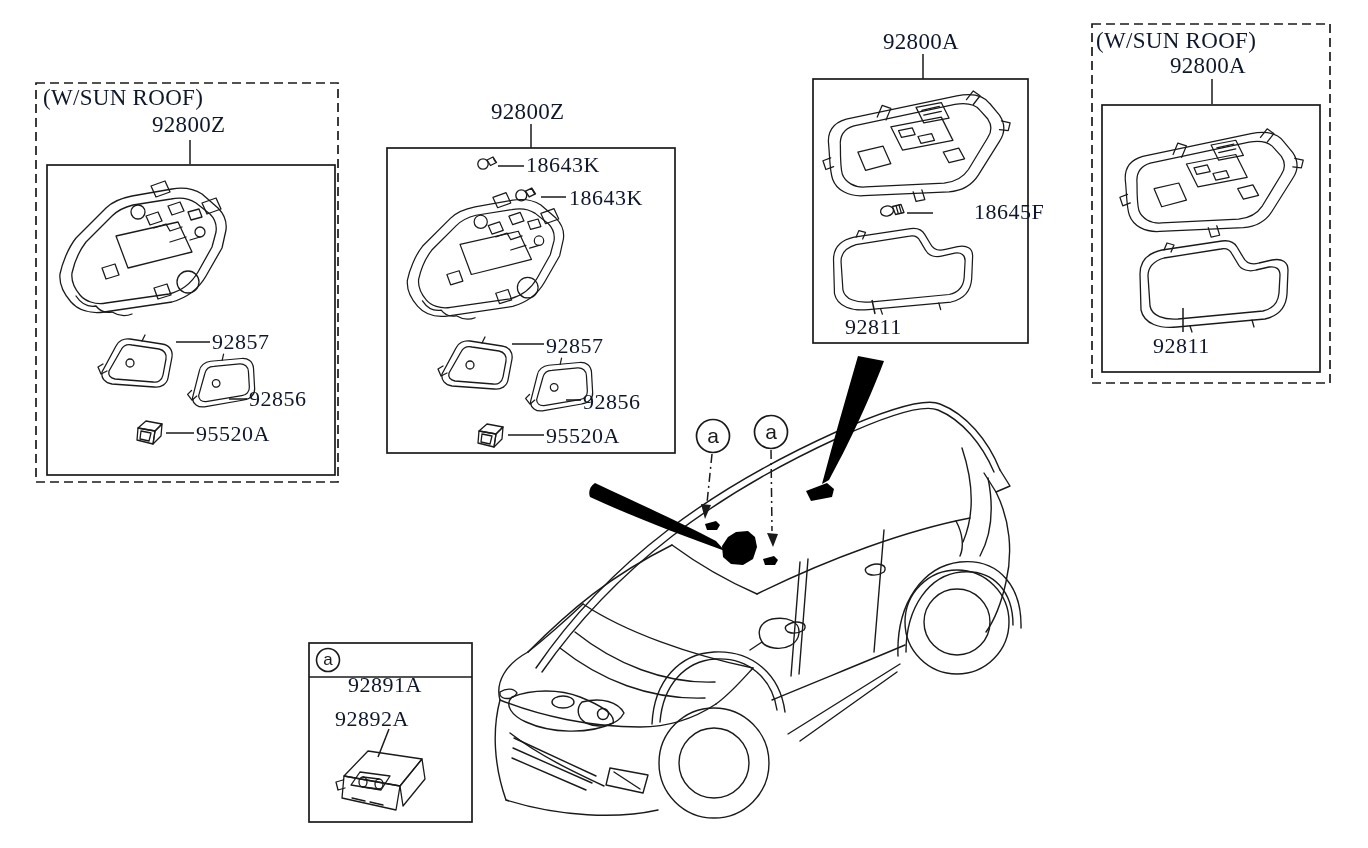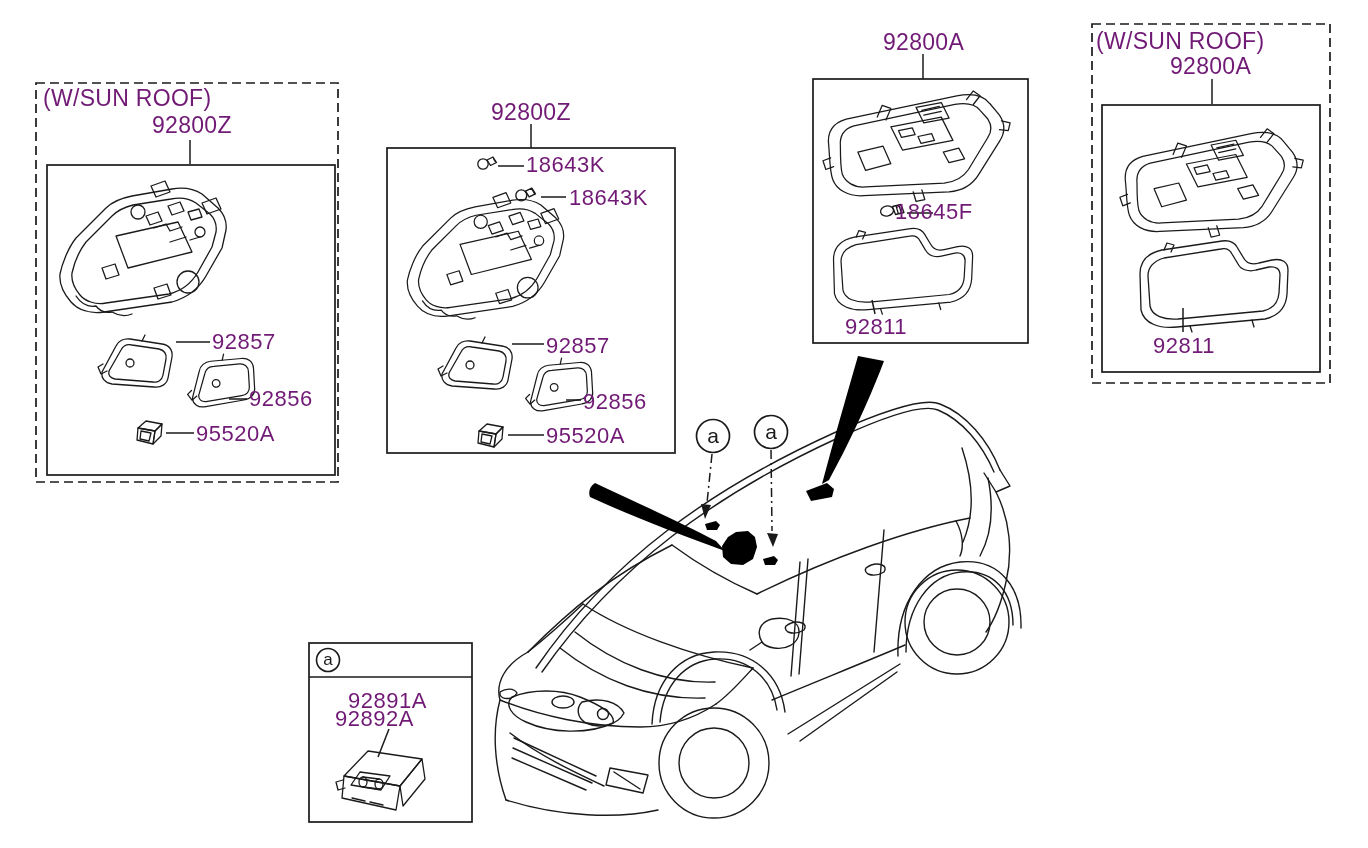--- a/index.html
+++ b/index.html
@@ -3,21 +3,21 @@
 <meta charset="utf-8">
 <style>
   html,body{margin:0;padding:0;background:#ffffff;}
   .stage{
     position:relative;width:1368px;height:848px;background:#ffffff;
     font-family:"Liberation Sans", sans-serif;color:#1a1a1a;overflow:hidden;
   }
   .stage svg{position:absolute;left:0;top:0;}
   .lbl{
     position:absolute;font-size:22px;line-height:1.05;white-space:nowrap;
-    color:#701a75;letter-spacing:0.5px;
+    color:#0f172a;letter-spacing:0.5px;font-family:Liberation Serif, serif;
   }
   .lbl.title{font-size:23px;letter-spacing:0.3px;}
   .callout-letter{
     position:absolute;width:34px;height:34px;display:flex;align-items:center;justify-content:center;
     font-size:21px;color:#1a1a1a;
   }
   .callout-letter.small{width:24px;height:24px;font-size:17px;}
 </style>
 </head>
 <body>
@@ -265,27 +265,27 @@
 <div class="lbl" style="left:196px;top:422px">95520A</div>
 
 <div class="lbl title" style="left:491px;top:100px">92800Z</div>
 <div class="lbl" style="left:526px;top:153px">18643K</div>
 <div class="lbl" style="left:569px;top:186px">18643K</div>
 <div class="lbl" style="left:546px;top:334px">92857</div>
 <div class="lbl" style="left:583px;top:390px">92856</div>
 <div class="lbl" style="left:546px;top:424px">95520A</div>
 
 <div class="lbl title" style="left:883px;top:30px">92800A</div>
-<div class="lbl" style="left:895px;top:200px">18645F</div>
+<div class="lbl" style="left:974px;top:200px">18645F</div>
 <div class="lbl" style="left:845px;top:315px">92811</div>
 
 <div class="lbl title" style="left:1096px;top:29px">(W/SUN ROOF)</div>
 <div class="lbl title" style="left:1170px;top:54px">92800A</div>
 <div class="lbl" style="left:1153px;top:334px">92811</div>
 
-<div class="lbl" style="left:348px;top:689px">92891A</div>
+<div class="lbl" style="left:348px;top:673px">92891A</div>
 <div class="lbl" style="left:335px;top:707px">92892A</div>
 
 <div class="callout-letter small" style="left:316px;top:648px">a</div>
 <div class="callout-letter" style="left:696px;top:419px">a</div>
 <div class="callout-letter" style="left:754px;top:415px">a</div>
 
 </div>
 
 </body></html>

